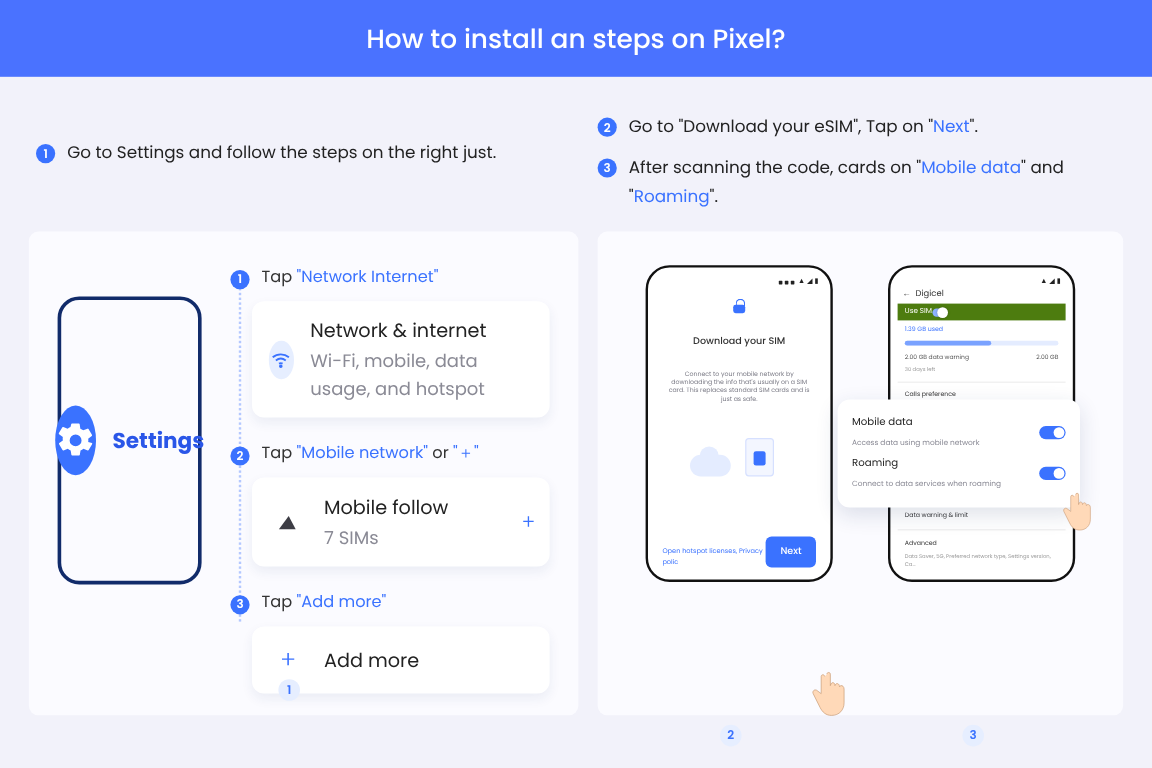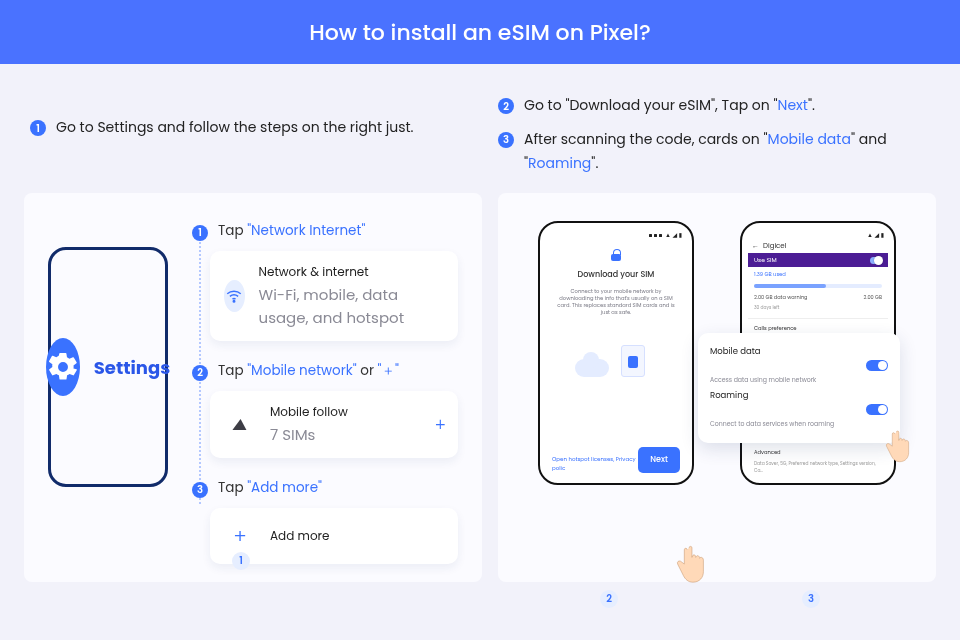--- a/index.html
+++ b/index.html
@@ -20,76 +20,76 @@
   .gear{width:58px;height:58px;border-radius:50%;background:#3a72ff;display:flex;align-items:center;justify-content:center}
   .gear svg{width:34px;height:34px}
   .phone-mock .t{color:#2a56e8;font-weight:700;font-size:18px}
   
   .steps{flex:1;display:flex;flex-direction:column;gap:20px;position:relative}
   .steps::before{content:"";position:absolute;left:7px;top:16px;bottom:60px;border-left:2px dotted #b4c8ff}
   .step-head{display:flex;align-items:center;gap:10px;font-size:13.5px;color:#333;position:relative;z-index:1}
   .step-head .badge{background:#3a72ff}
   .card{margin:10px 0 0 18px;background:#fff;border-radius:10px;box-shadow:0 4px 10px rgba(30,60,120,.07);padding:12px 14px;display:flex;align-items:center;gap:14px;position:relative}
   .card .ic{width:32px;height:32px;border-radius:50%;background:#e6eeff;display:flex;align-items:center;justify-content:center;color:#3a72ff;font-size:17px}
-  .card .tt{font-size:12px;color:#222}
+  .card .tt{font-size:16px;color:#222}
   .card .sb{font-size:15px;color:#8a8a95;margin-top:2px}
   .card .plus{position:absolute;right:12px;top:50%;transform:translateY(-50%);color:#3a72ff;font-size:17px;font-weight:300}
   .sig{width:0;height:0;border-left:7px solid transparent;border-right:7px solid transparent;border-bottom:11px solid #3d3d45;transform:skewX(-6deg)}
   
   .shell{width:140px;height:246px;border:2px solid #111;border-radius:20px;padding:8px 6px 6px;background:#fff;position:relative;display:flex;flex-direction:column;font-size:6px;color:#333}
   .status{height:8px;display:flex;justify-content:flex-end;gap:3px;align-items:center;font-size:6px;color:#222;padding:0 4px}
   .status .dots{display:flex;gap:2px}
   .status .dots span{width:3px;height:3px;background:#222;border-radius:.5px}
   .lock{width:10px;height:12px;margin:10px auto 4px;position:relative}
   .lock::before{content:"";position:absolute;top:0;left:2px;width:6px;height:5px;border:1.5px solid #3a72ff;border-bottom:none;border-radius:4px 4px 0 0}
   .lock::after{content:"";position:absolute;bottom:0;left:0;width:10px;height:7px;background:#3a72ff;border-radius:2px}
-  .dl-t{text-align:center;font-size:8px;font-weight:500;margin:4px 6px}
+  .dl-t{text-align:center;font-size:8px;font-weight:500;margin:14px 6px}
   .dl-s{text-align:center;font-size:5.2px;color:#7a7a85;margin:3px 10px;line-height:1.35}
   .illu{margin:24px auto;height:38px;width:86px;position:relative}
   .cloud{position:absolute;left:2px;bottom:4px;width:34px;height:18px;background:#e4ecff;border-radius:12px}
   .cloud::before{content:"";position:absolute;left:8px;top:-7px;width:16px;height:16px;background:#e4ecff;border-radius:50%}
   .sim{position:absolute;right:14px;top:2px;width:22px;height:30px;background:#f3f6ff;border:1px solid #d6e0ff;border-radius:3px}
   .sim::after{content:"";position:absolute;left:6px;top:10px;width:10px;height:12px;background:#3a72ff;border-radius:2px}
   .dlrow{display:flex;justify-content:space-between;align-items:flex-end;margin:auto 6px 4px;font-size:5.5px;color:#3a72ff}
   .nextbtn{background:#3a72ff;color:#fff;padding:7px 12px;border-radius:5px;font-size:8px;font-weight:500}
   .hand{position:absolute;right:-18px;bottom:-22px;width:42px;height:42px}
   
-  .bar{height:14px;background:#4c1d95;color:#fff;display:flex;align-items:center;justify-content:space-between;padding:0 6px;font-size:6px}
+  .bar{height:14px;background:#4d7c0f;color:#fff;display:flex;align-items:center;justify-content:flex-start;padding:0 6px;font-size:6px}
   .tog{width:12px;height:7px;background:#8db1ff;border-radius:4px;position:relative}
   .tog::after{content:"";position:absolute;right:-1px;top:-1px;width:9px;height:9px;background:#fff;border-radius:50%;box-shadow:0 0 2px rgba(0,0,0,.3)}
   .sect{padding:4px 6px 3px;font-size:5.2px;color:#3a72ff}
   .row{display:flex;justify-content:space-between;padding:2px 6px;font-size:5px;color:#555}
   .prog{margin:2px 6px 4px;height:4px;background:#e4ecff;border-radius:2px;position:relative}
   .prog::before{content:"";position:absolute;left:0;top:0;width:56%;height:100%;background:#7aa2ff;border-radius:2px}
   .divv{height:1px;background:#eee;margin:4px 0}
   .rowL{padding:3px 6px;font-size:5.2px;color:#333}
   .rowS{padding:0 6px 3px;font-size:4.4px;color:#999}
   
   .callout{position:absolute;left:-42px;top:112px;width:178px;background:#fff;border-radius:10px;box-shadow:0 6px 18px rgba(30,50,100,.14);padding:8px 12px 10px}
   .callout .line{display:flex;justify-content:space-between;align-items:center;margin:4px 0}
   .callout .t1{font-size:8.5px;color:#222}
-  .callout .t2{font-size:6.2px;color:#8a8a95;margin-top:17px}
+  .callout .t2{font-size:6.2px;color:#8a8a95;margin-top:7px}
   .switch{width:22px;height:11px;background:#3a72ff;border-radius:6px;position:relative;flex-shrink:0}
   .switch::after{content:"";position:absolute;right:1px;top:1px;width:9px;height:9px;background:#fff;border-radius:50%}
   .hand2{position:absolute;right:-16px;bottom:-22px;width:36px;height:36px}
   .footbadge{position:absolute;bottom:12px;width:18px;height:18px;border-radius:50%;background:#e6eeff;color:#3a72ff;font-size:10px;font-weight:600;display:flex;align-items:center;justify-content:center}
 </style>
 </head>
 <body>
 
 <svg width="0" height="0" style="position:absolute">
   <defs>
     <g id="hand-g">
       <path d="M18 4c0-2 3-2 3 0v10c1-4 4-3 4 0 1-3 4-2 4 1 1-2 4-1 4 2v12c0 6-4 11-11 11-5 0-8-3-10-7l-6-12c-1-2 1-4 3-3l4 3V6c0-2 3-2 3 0" fill="#ffd9b8" stroke="#c89a74" stroke-width=".6"></path>
     </g>
   </defs>
 </svg>
 
 <div class="hdr">
-  <span>How to install an eSIM on Pixel?</span>
+  <span>How to install an steps on Pixel?</span>
 </div>
 
 <div class="intro">
   <div class="intro-col left">
     <div class="intro-row">
       <span class="badge">1</span>
       <span>Go to Settings and follow the steps on the right just.</span>
     </div>
   </div>
   <div class="intro-col">

